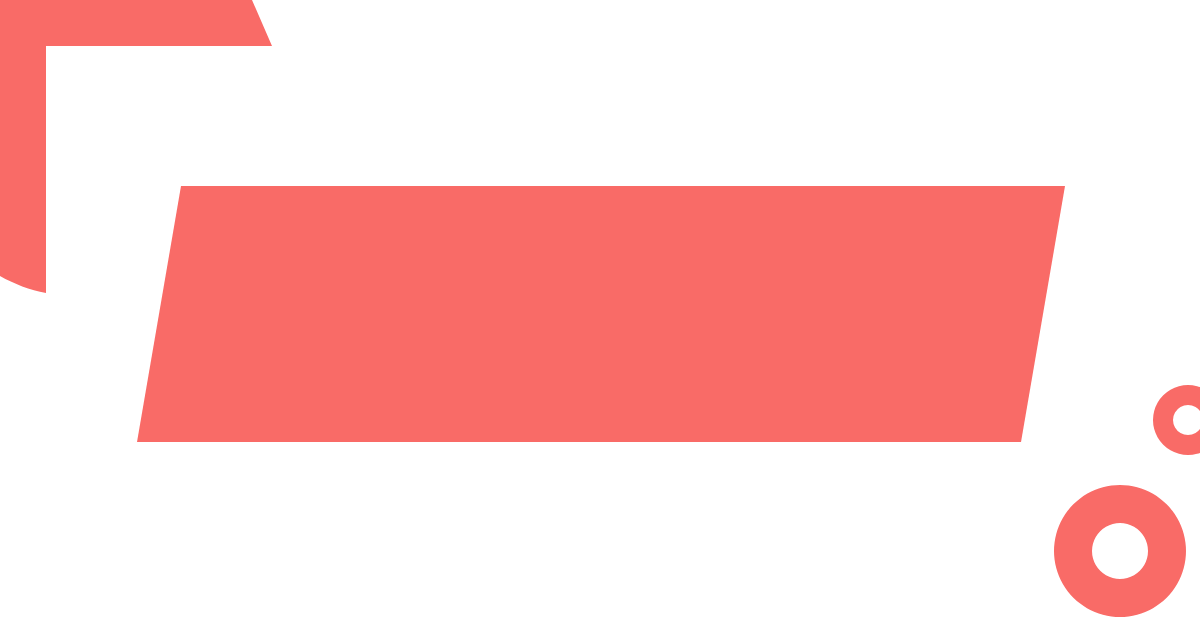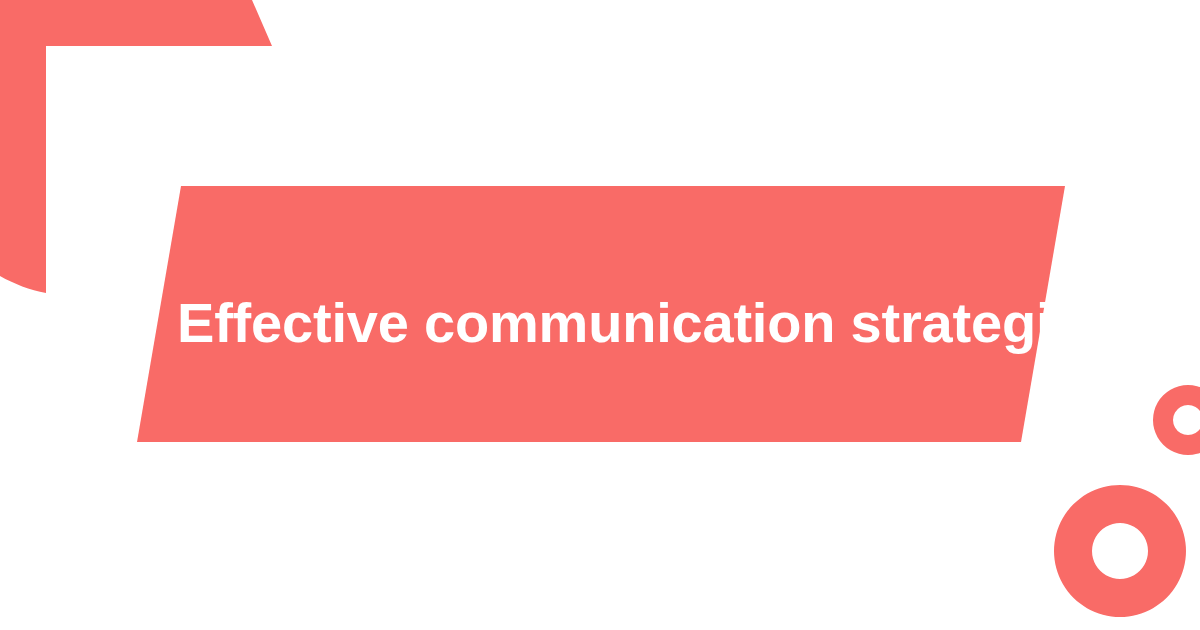--- a/index.html
+++ b/index.html
@@ -74,15 +74,14 @@
              Z"></path>
 
     <path fill="#f96b67" fill-rule="evenodd" d="M 1120,485
              A 66,66 0 1,1 1119.99,485
              Z
              M 1120,523
              A 28,28 0 1,0 1120.01,523
              Z"></path>
   </svg>
 
-  <h1 id="banner-title">Effective communication strategies</h1>
 
 </div>
 
 </body></html>

